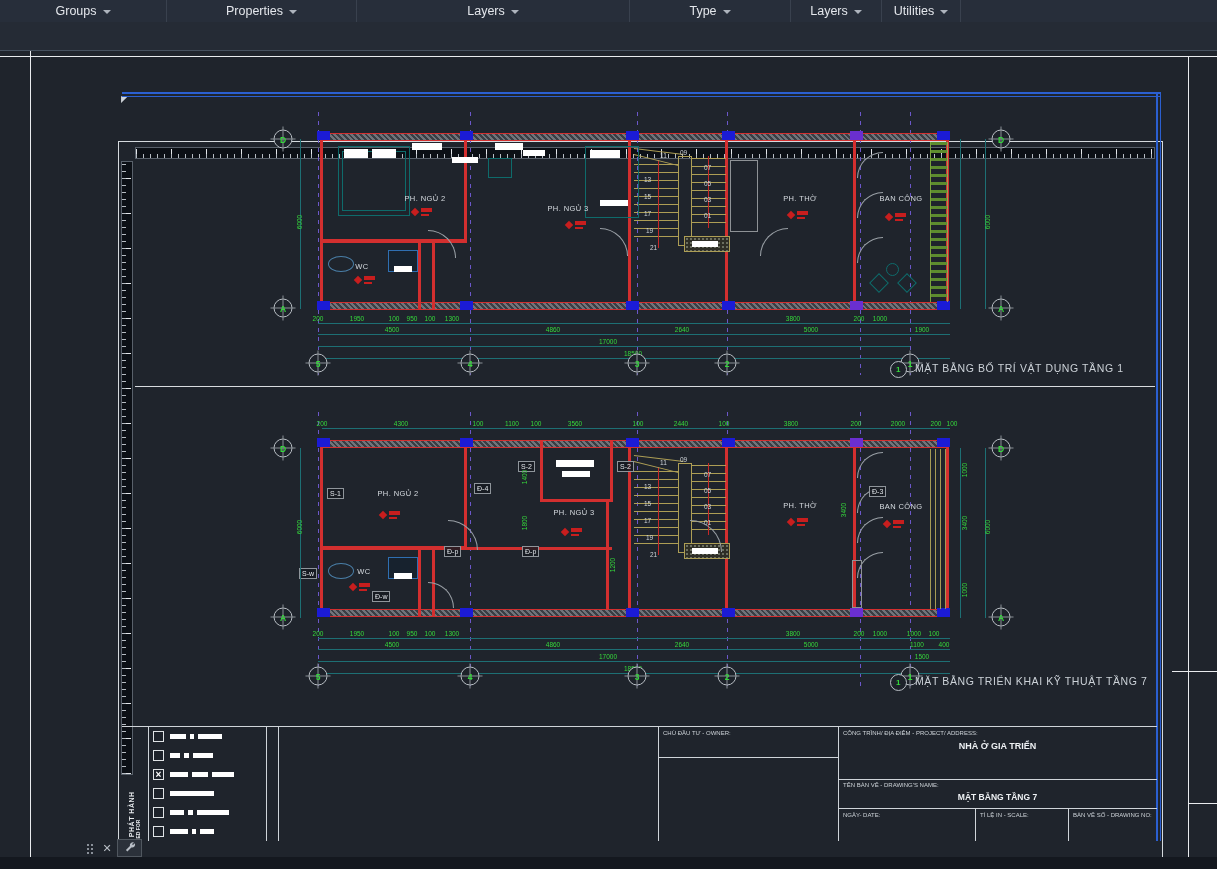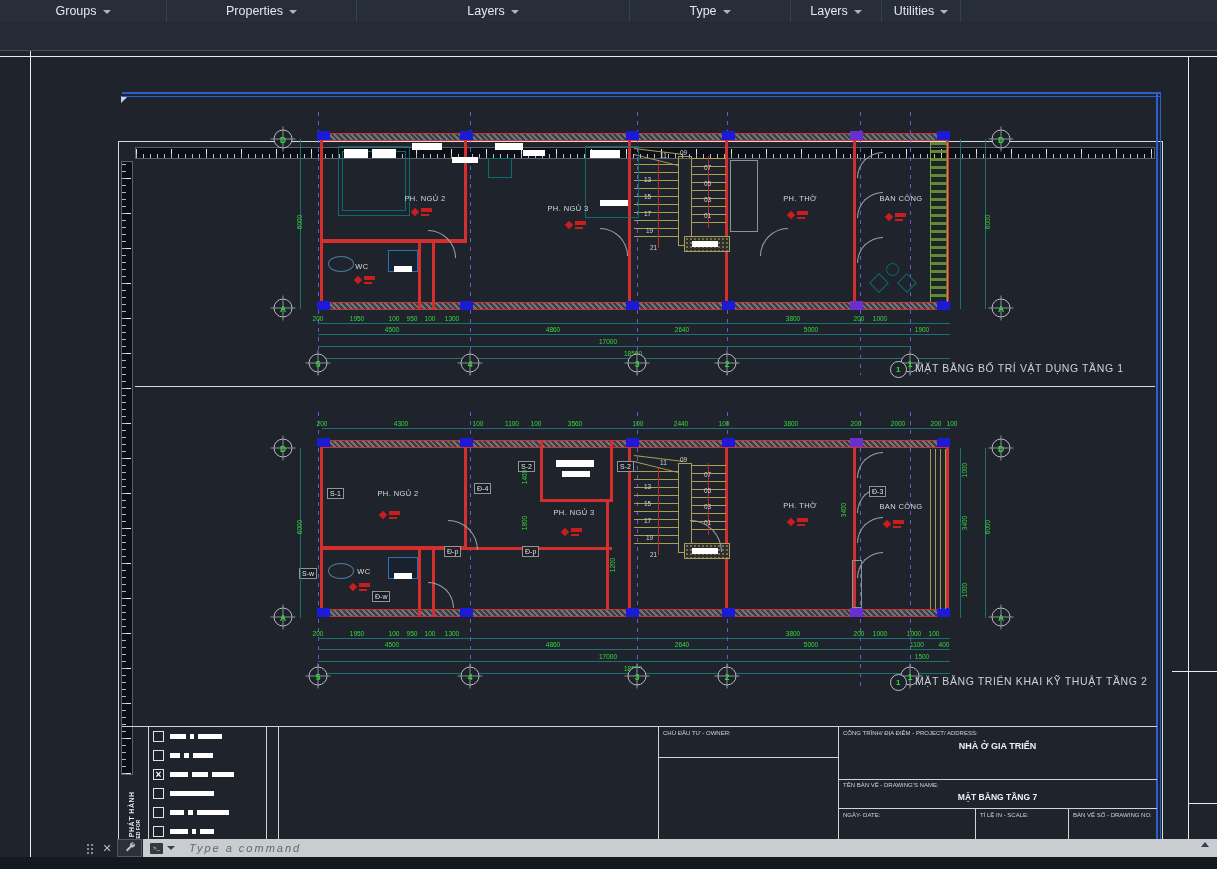--- a/index.html
+++ b/index.html
@@ -552,21 +552,21 @@
         <div class="bubble" style="left: 727px; top: 625px; position: absolute;">
           <i class="ch"></i>
           <i class="cv"></i>
           <span style="position:relative;">2</span>
         </div>
         <div class="bubble" style="left: 910px; top: 625px; position: absolute;">
           <i class="ch"></i>
           <i class="cv"></i>
           <span style="position:relative;">1</span>
         </div>
-        <div class="ptitle" style="left: 890px; top: 623px; position: absolute;"><span class="tb">1</span><span>MẶT BẰNG TRIỂN KHAI KỸ THUẬT TẦNG 2</span></div>
+        <div class="ptitle" style="left: 890px; top: 623px; position: absolute;"><span class="tb">1</span><span>MẶT BẰNG TRIỂN KHAI KỸ THUẬT TẦNG 7</span></div>
       </div>
 
     <div id="titleblock">
       <div id="purpose-strip">
         <div class="rot">
           <div style="font-size:7px;letter-spacing:.5px;">MỤC ĐÍCH PHÁT HÀNH</div>
           <div style="font-size:5px;">ISSUED FOR</div>
         </div>
       </div>
       <div id="checkbox-area"></div>
@@ -627,20 +627,14 @@
 
   <div id="cmd-grip"></div>
   <div id="cmd-close">✕</div>
   <div id="cmd-wrench">
     <span>
       <svg width="12" height="12" viewBox="0 0 16 16">
           <path d="M13.5 2.2a4 4 0 0 0-5.6 4.6L2.6 12l1.9 1.9 5.3-5.3a4 4 0 0 0 4.6-5.6L12 5.4 10.6 4l2.9-1.8z" fill="#b8bec6"></path>
         </svg>
     </span>
   </div>
-  <div id="cmdbar">
-    <div class="cmd-prompt-icon">&gt;_</div>
-    <div class="cmd-caret"></div>
-    <div id="cmd-text">Type a command</div>
-    <div id="cmd-scroll"></div>
-  </div>
   <div id="bottom-strip"></div>
 </div>
 
 </body></html>

